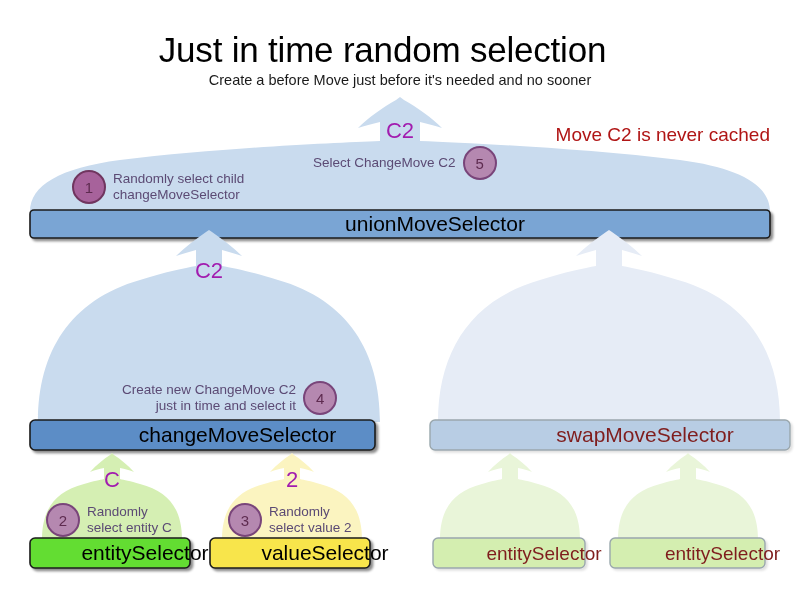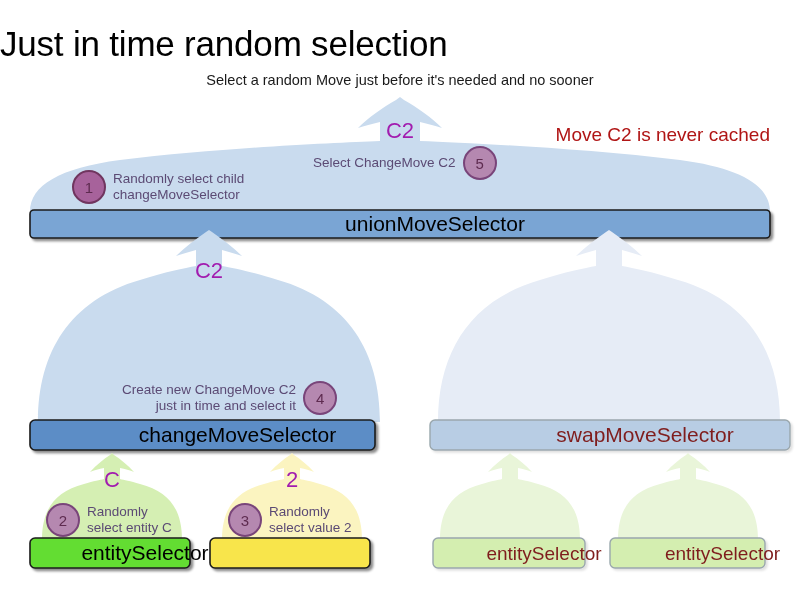--- a/index.html
+++ b/index.html
@@ -10,21 +10,21 @@
     overflow:hidden;
     position:relative;
   }
   #stage{position:absolute;left:0;top:0;width:800px;height:600px;}
   svg#art{position:absolute;left:0;top:0;width:800px;height:600px;}
 
   .lbl{position:absolute;white-space:pre;}
 
   
   .title{
-    left:0;top:24px;width:765px;text-align:left;
+    left:0;top:30px;width:765px;text-align:center;
     font-size:35px;color:#000000;letter-spacing:-0.2px;
   }
   .subtitle{
     left:0;top:72px;width:800px;text-align:center;
     font-size:14.5px;color:#1a1a1a;
   }
   .note{
     left:0;top:95px;width:770px;text-align:right;
     font-size:19px;color:#b01515;margin-top:29px;
   }
@@ -191,33 +191,34 @@
          C 706,470 701,469 696,468
          L 696,479
          C 700,480 706,481 716,484
          C 746,492 758,510 758,540
          Z" fill="#e9f5d9"></path>
 
     <rect x="610" y="538" width="155" height="30" rx="5" ry="5" fill="#d4eeb0" stroke="#9aa7ad" stroke-width="1.4" filter="url(#shf)"></rect>
   </svg>
 
   <div class="lbl title">Just in time random selection</div>
-  <div class="lbl subtitle">Select a random Move just before it's needed and no sooner</div>
+  <div class="lbl subtitle">Create a before Move just before it's needed and no sooner</div>
   <div class="lbl note">Move C2 is never cached</div>
 
   <div class="lbl moveletter" style="left:360px;top:118px;width:80px;">C2</div>
   <div class="lbl moveletter" style="left:169px;top:258px;width:80px;">C2</div>
   <div class="lbl moveletter" style="left:72px;top:467px;width:80px;">C</div>
   <div class="lbl moveletter" style="left:252px;top:467px;width:80px;">2</div>
 
   <div class="lbl boxlabel" style="left:30px;top:213px;width:740px;">unionMoveSelector</div>
   <div class="lbl boxlabel" style="left:30px;top:424px;width:345px;">changeMoveSelector</div>
   <div class="lbl boxlabel faded" style="left:430px;top:424px;width:360px;">swapMoveSelector</div>
 
   <div class="lbl boxlabel" style="left:30px;top:542px;width:160px;">entitySelector</div>
+  <div class="lbl boxlabel" style="left:210px;top:542px;width:160px;">valueSelector</div>
   <div class="lbl boxlabel small faded" style="left:433px;top:544px;width:152px;">entitySelector</div>
   <div class="lbl boxlabel small faded" style="left:610px;top:544px;width:155px;">entitySelector</div>
 
   <div class="step" style="left:72px;top:170px;">
     <div class="bubble">1</div>
     <div class="txt">
       <div>Randomly select child</div>
       <div>changeMoveSelector</div>
     </div>
   </div>

